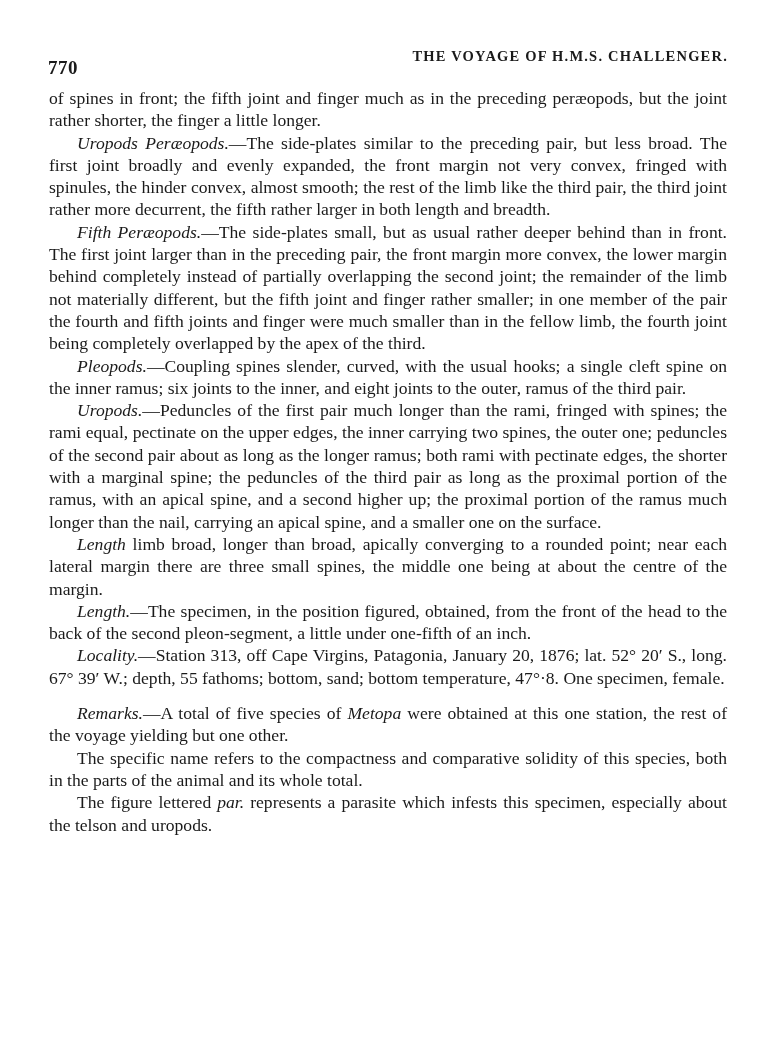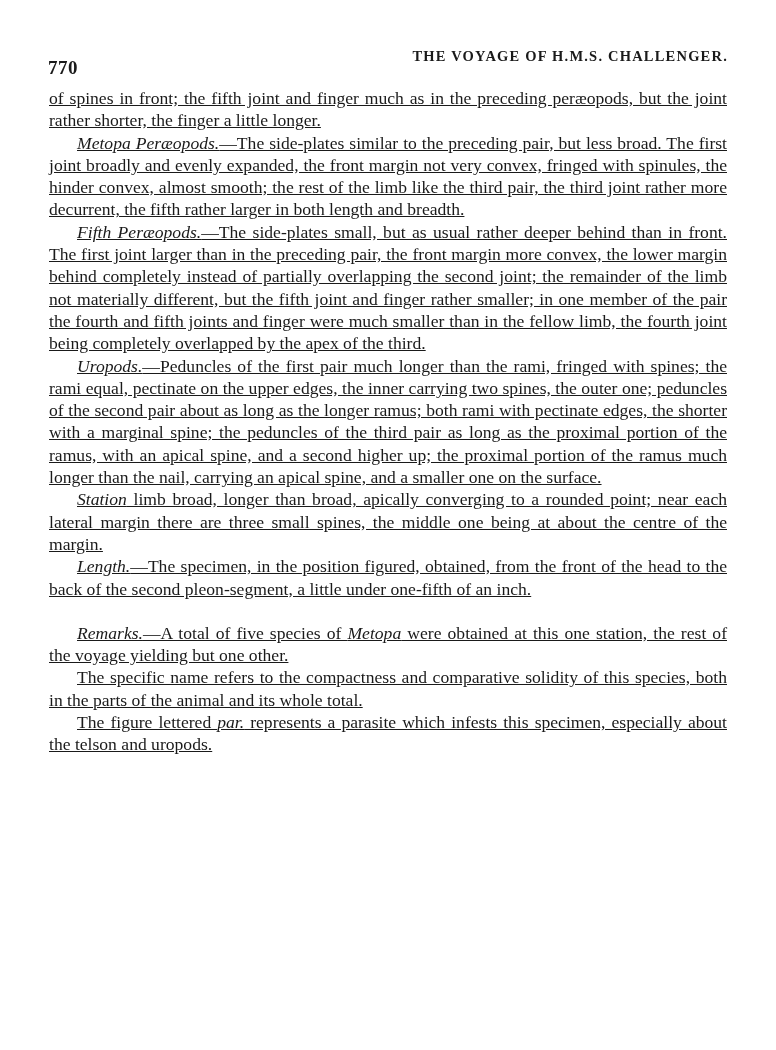--- a/index.html
+++ b/index.html
@@ -17,37 +17,39 @@
   }
   .running-title {
     position: absolute; left: 0; right: 0; top: 2px; text-align: right;
     font-size: 14.5px; letter-spacing: 1.2px; font-weight: bold;
   }
   .body-text {
     position: absolute; top: 87px; left: 49px; width: 678px;
     font-size: 17.6px; line-height: 22.3px;
     text-align: justify;
   }
-  .body-text p { margin: 0; text-indent: 28px; text-decoration: underline; }
+  .body-text p { margin: 0; text-indent: 28px; }
   .body-text p.cont { text-indent: 0; }
-  .body-text p.gap { margin-top: 22px; }
+  .body-text p.gap { margin-top: 13px; }
   .body-text em { font-style: italic; }
 </style>
 </head>
 <body>
 
 <div class="header">
   <span class="page-number">770</span>
   <div class="running-title">THE VOYAGE OF H.M.S. CHALLENGER.</div>
 </div>
 
 <div class="body-text">
   <p class="cont"><em></em><span>of spines in front; the fifth joint and finger much as in the preceding peræopods, but the joint rather shorter, the finger a little longer.</span></p>
-  <p><em>Metopa Peræopods.</em><span>—The side-plates similar to the preceding pair, but less broad. The first joint broadly and evenly expanded, the front margin not very convex, fringed with spinules, the hinder convex, almost smooth; the rest of the limb like the third pair, the third joint rather more decurrent, the fifth rather larger in both length and breadth.</span></p>
+  <p><em>Uropods Peræopods.</em><span>—The side-plates similar to the preceding pair, but less broad. The first joint broadly and evenly expanded, the front margin not very convex, fringed with spinules, the hinder convex, almost smooth; the rest of the limb like the third pair, the third joint rather more decurrent, the fifth rather larger in both length and breadth.</span></p>
   <p><em>Fifth Peræopods.</em><span>—The side-plates small, but as usual rather deeper behind than in front. The first joint larger than in the preceding pair, the front margin more convex, the lower margin behind completely instead of partially overlapping the second joint; the remainder of the limb not materially different, but the fifth joint and finger rather smaller; in one member of the pair the fourth and fifth joints and finger were much smaller than in the fellow limb, the fourth joint being completely overlapped by the apex of the third.</span></p>
+  <p><em>Pleopods.</em><span>—Coupling spines slender, curved, with the usual hooks; a single cleft spine on the inner ramus; six joints to the inner, and eight joints to the outer, ramus of the third pair.</span></p>
   <p><em>Uropods.</em><span>—Peduncles of the first pair much longer than the rami, fringed with spines; the rami equal, pectinate on the upper edges, the inner carrying two spines, the outer one; peduncles of the second pair about as long as the longer ramus; both rami with pectinate edges, the shorter with a marginal spine; the peduncles of the third pair as long as the proximal portion of the ramus, with an apical spine, and a second higher up; the proximal portion of the ramus much longer than the nail, carrying an apical spine, and a smaller one on the surface.</span></p>
-  <p><em>Station</em><span> limb broad, longer than broad, apically converging to a rounded point; near each lateral margin there are three small spines, the middle one being at about the centre of the margin.</span></p>
+  <p><em>Length</em><span> limb broad, longer than broad, apically converging to a rounded point; near each lateral margin there are three small spines, the middle one being at about the centre of the margin.</span></p>
   <p><em>Length.</em><span>—The specimen, in the position figured, obtained, from the front of the head to the back of the second pleon-segment, a little under one-fifth of an inch.</span></p>
+  <p><em>Locality.</em><span>—Station 313, off Cape Virgins, Patagonia, January 20, 1876; lat. 52° 20′ S., long. 67° 39′ W.; depth, 55 fathoms; bottom, sand; bottom temperature, 47°·8. One specimen, female.</span></p>
 
   <p class="gap"><em>Remarks.</em><span>—A total of five species of </span><em>Metopa</em><span> were obtained at this one station, the rest of the voyage yielding but one other.</span></p>
   <p><span>The specific name refers to the compactness and comparative solidity of this species, both in the parts of the animal and its whole total.</span></p>
   <p><span>The figure lettered </span><em>par.</em><span> represents a parasite which infests this specimen, especially about the telson and uropods.</span></p>
 </div>
 
 </body></html>

